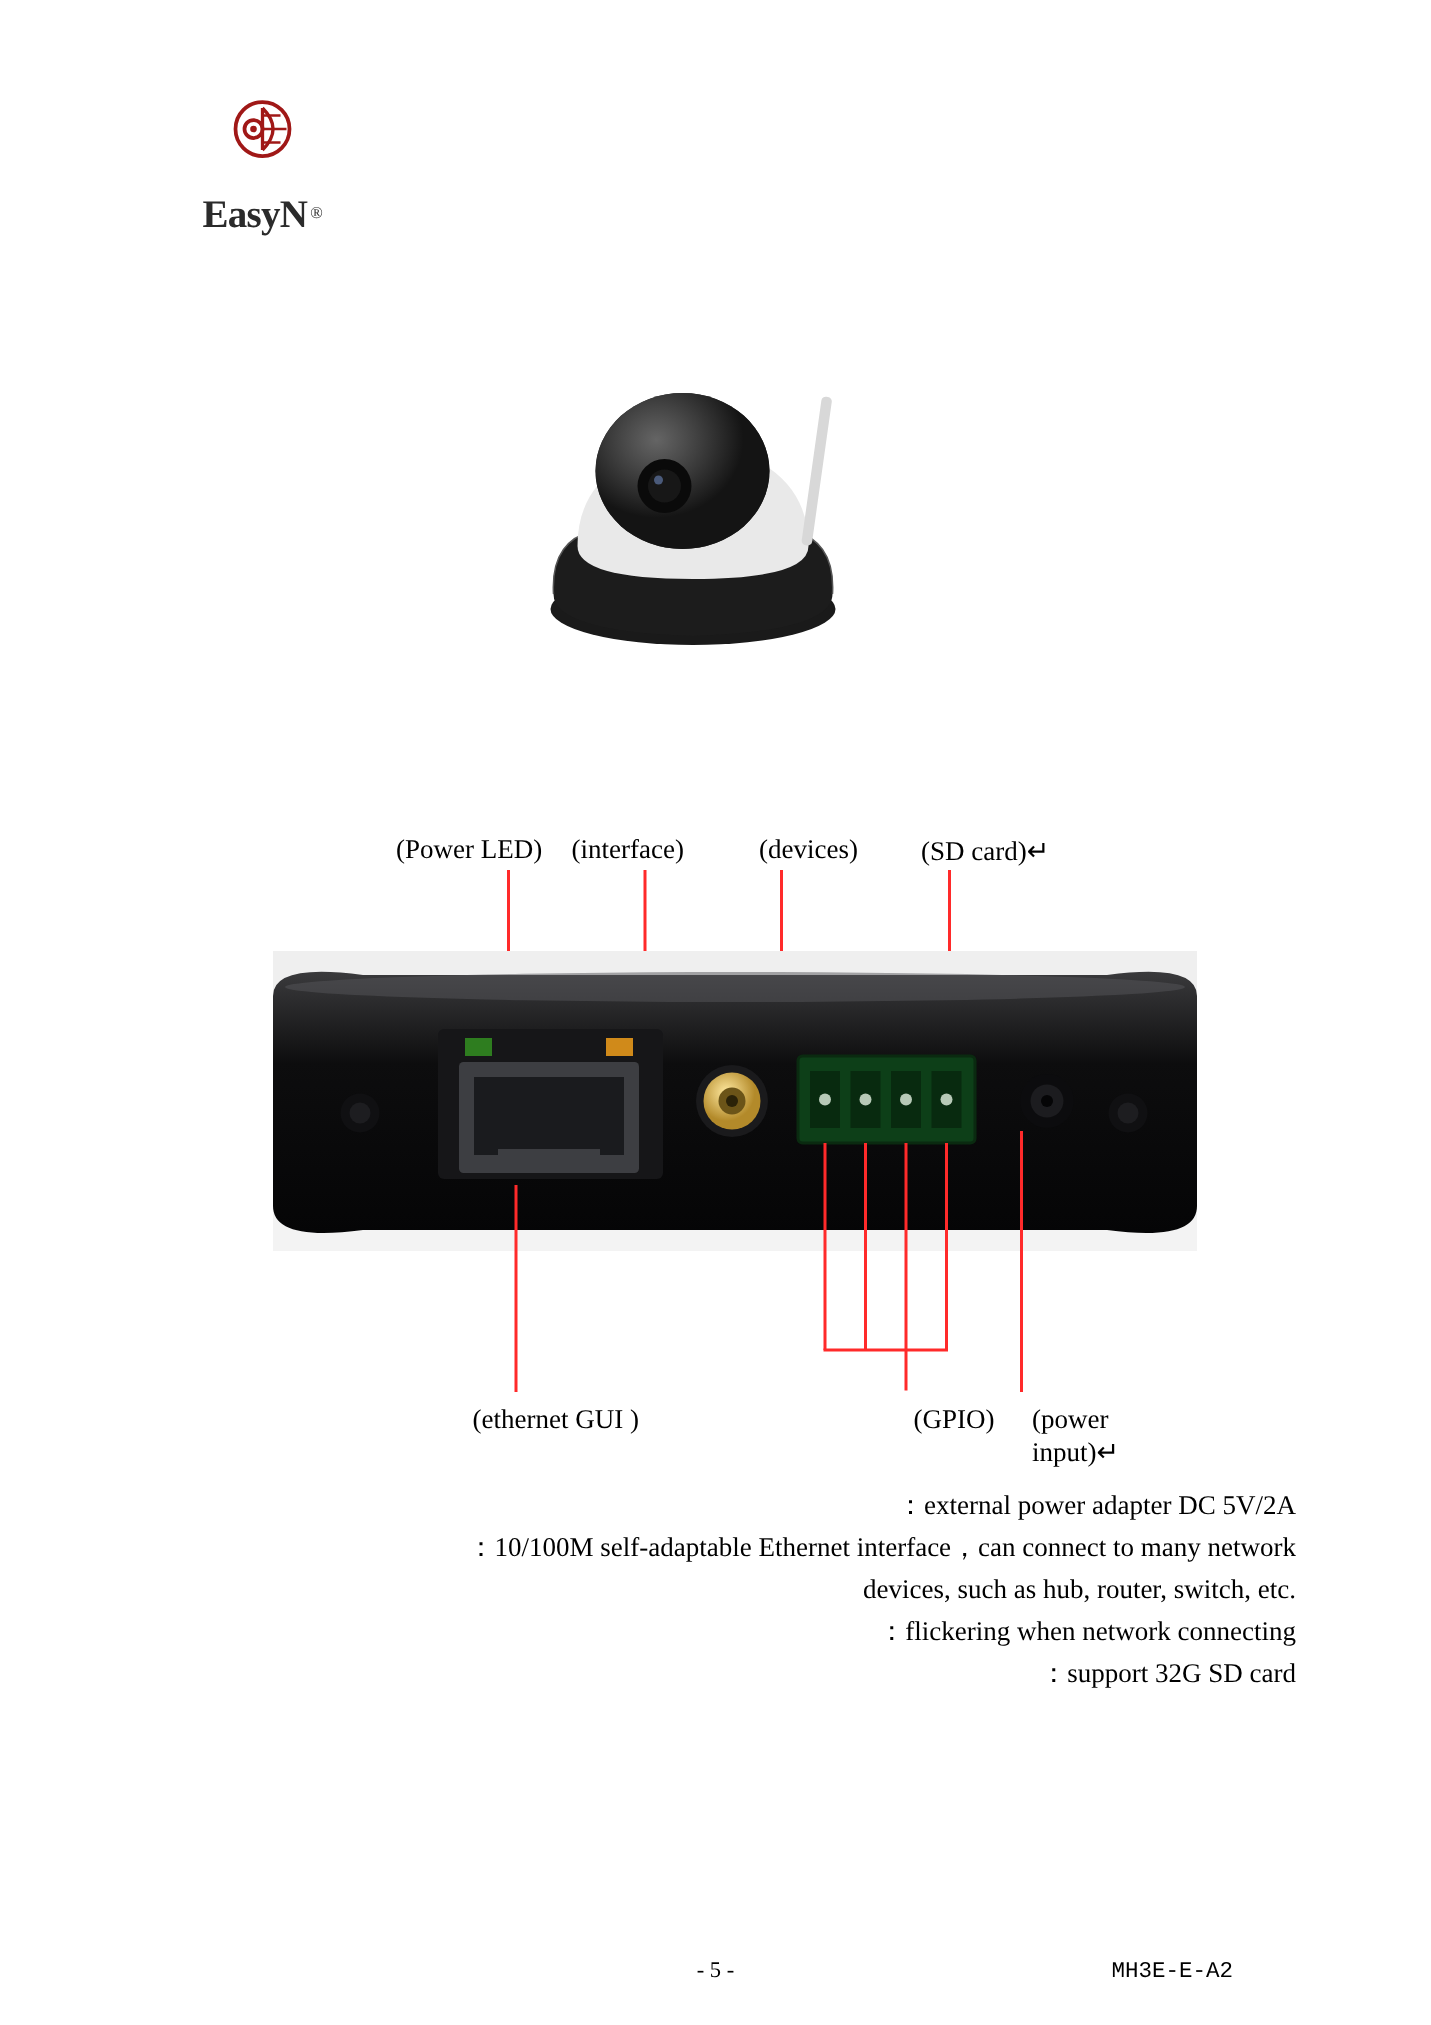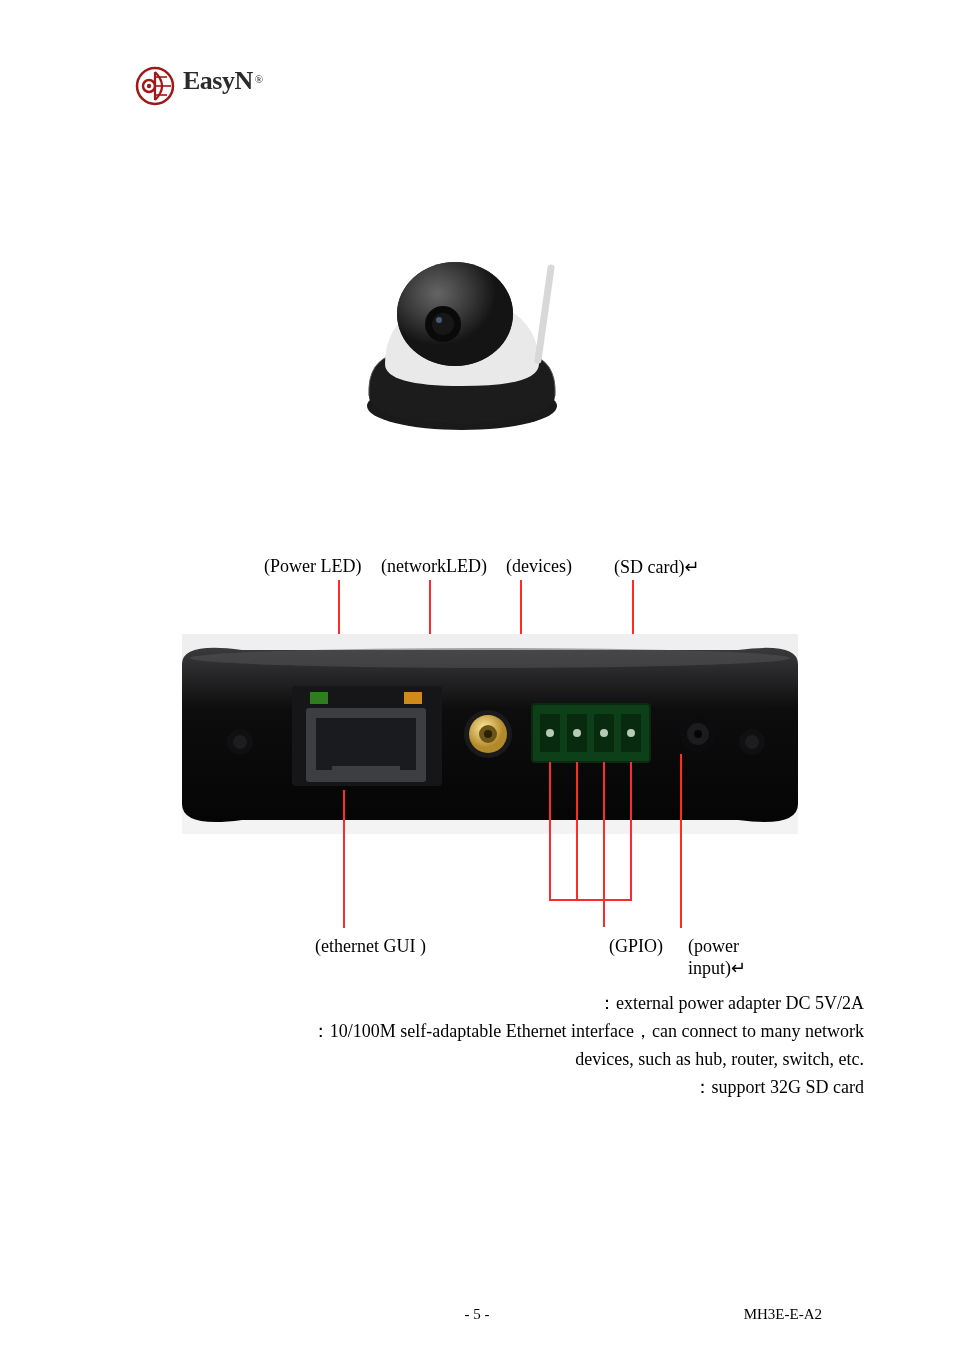--- a/index.html
+++ b/index.html
@@ -9,21 +9,23 @@
     background: #fff;
     font-family: "Times New Roman", Times, serif;
     position: relative;
     color: #000;
   }
   .logo {
     position: absolute;
     top: 66px;
     left: 135px;
     display: flex;
-    gap: 8px;
+    align-items: center;
+    gap: 22px;
+    flex-direction: column;
   }
   .logo-mark { width: 40px; height: 40px; }
   .logo-text {
     font-family: Georgia, "Times New Roman", serif;
     font-weight: bold;
     font-size: 26px;
     color: #2b2b2b;
     letter-spacing: -0.5px;
   }
   .logo-r {
@@ -87,21 +89,21 @@
   .body-text .ind5 { text-indent: 70px;  }
   .body-text .ind6 { text-indent: 90px;  }
   .footer {
     position: absolute;
     bottom: 44px;
     left: 0;
     width: 100%;
     font-size: 15px;
   }
   .footer .page { position: absolute; left: 50%; transform: translateX(-50%); }
-  .footer .doc  { position: absolute; right: 132px; }
+  .footer .doc  { position: absolute; right: 132px; font-family: Liberation Mono, monospace; }
 </style>
 </head>
 <body>
 
 <div class="logo">
   <span class="logo-mark">
     <svg viewBox="0 0 40 40">
       <circle cx="20" cy="20" r="18" fill="none" stroke="#a01817" stroke-width="2.5"></circle>
       <circle cx="14" cy="20" r="6" fill="none" stroke="#a01817" stroke-width="2.5"></circle>
       <circle cx="14" cy="20" r="2.2" fill="#a01817"></circle>
@@ -139,21 +141,21 @@
     <circle cx="84" cy="74" r="3" fill="#4a5a7a"></circle>
 
     <rect x="186" y="18" width="7" height="100" rx="3" fill="#d8d8d8" transform="rotate(8 189 68)"></rect>
   </svg>
 </div>
 
 <div class="rear-fig">
 
   <div class="top-labels">
     <span style="left:82px">(Power LED)</span>
-    <span style="left:199px">(networkLED)</span>
+    <span style="left:199px">(interface)</span>
     <span style="left:324px">(devices)</span>
     <span style="left:432px">(SD card)↵</span>
   </div>
 
   <div class="leader" style="left:156px; top:24px; height:118px;"></div>
   <div class="leader" style="left:247px; top:24px; height:112px;"></div>
   <div class="leader" style="left:338px; top:24px; height:130px;"></div>
   <div class="leader" style="left:450px; top:24px; height:96px;"></div>
 
   <div class="rear-photo">
@@ -223,19 +225,20 @@
   <div class="bottom-labels">
     <span style="left:93px;  top:380px;">(ethernet   GUI )</span>
     <span style="left:387px; top:380px;">(GPIO)</span>
     <span style="left:466px; top:380px;">(power input)↵</span>
   </div>
 </div>
 
 <div class="body-text">
   <p class="ind1">：external power adapter   DC 5V/2A</p>
   <p class="ind2">：10/100M self-adaptable Ethernet interface，can connect to many network devices, such as hub, router, switch, etc.</p>
+  <p class="ind3">：flickering when network connecting</p>
   <p class="ind5">：support 32G SD card</p>
 </div>
 
 <div class="footer">
   <span class="page">- 5 -</span>
   <span class="doc">MH3E-E-A2</span>
 </div>
 
 </body></html>

